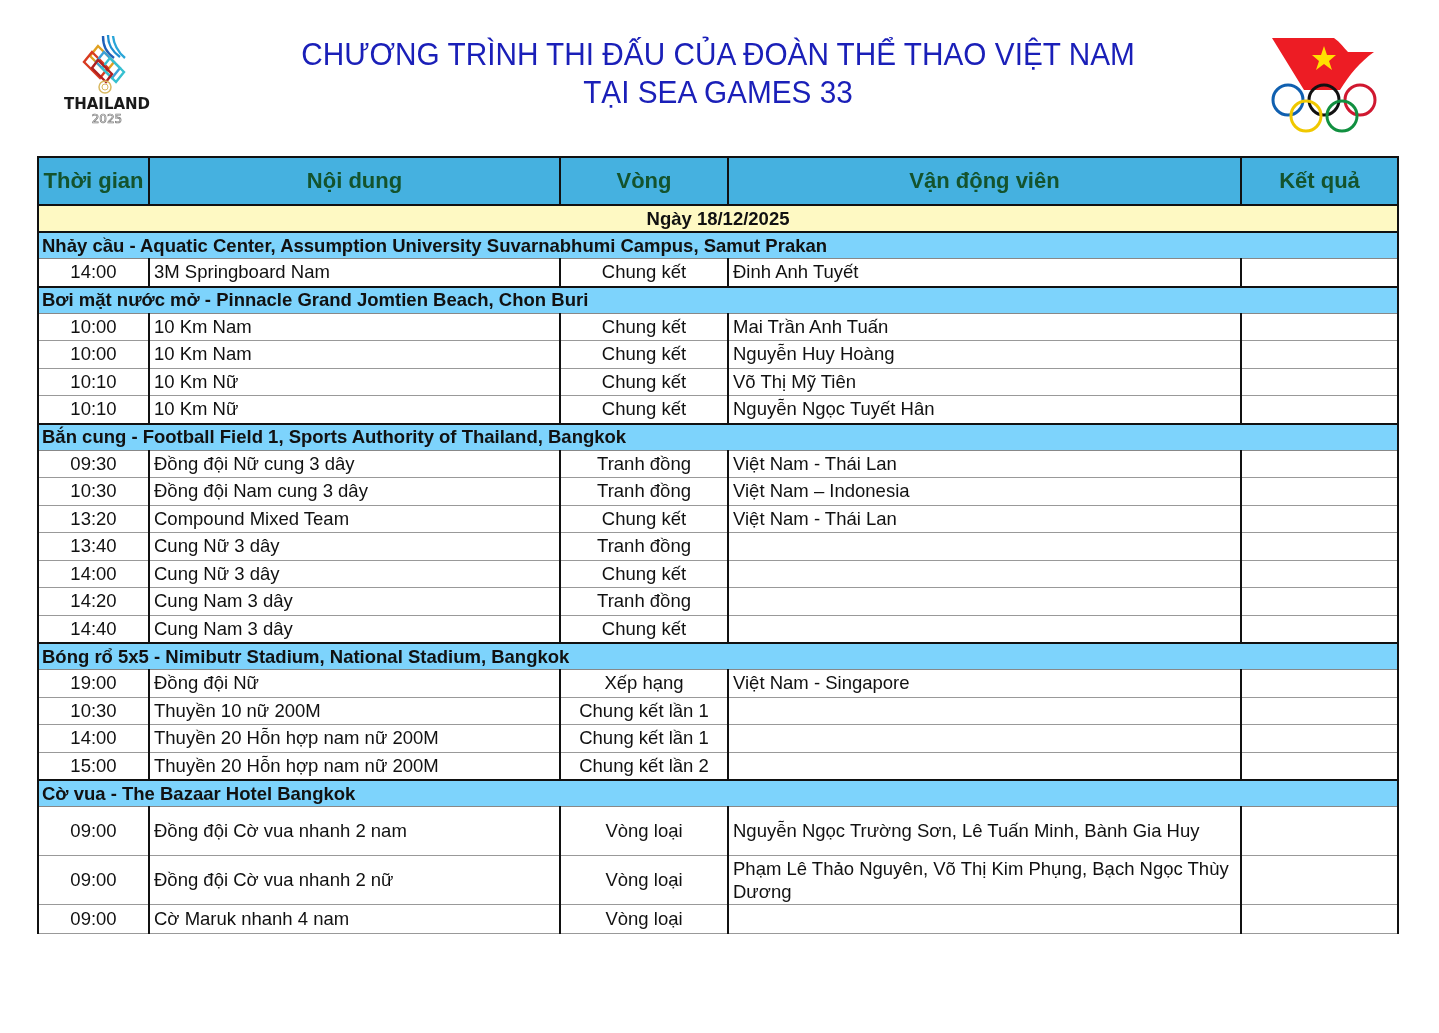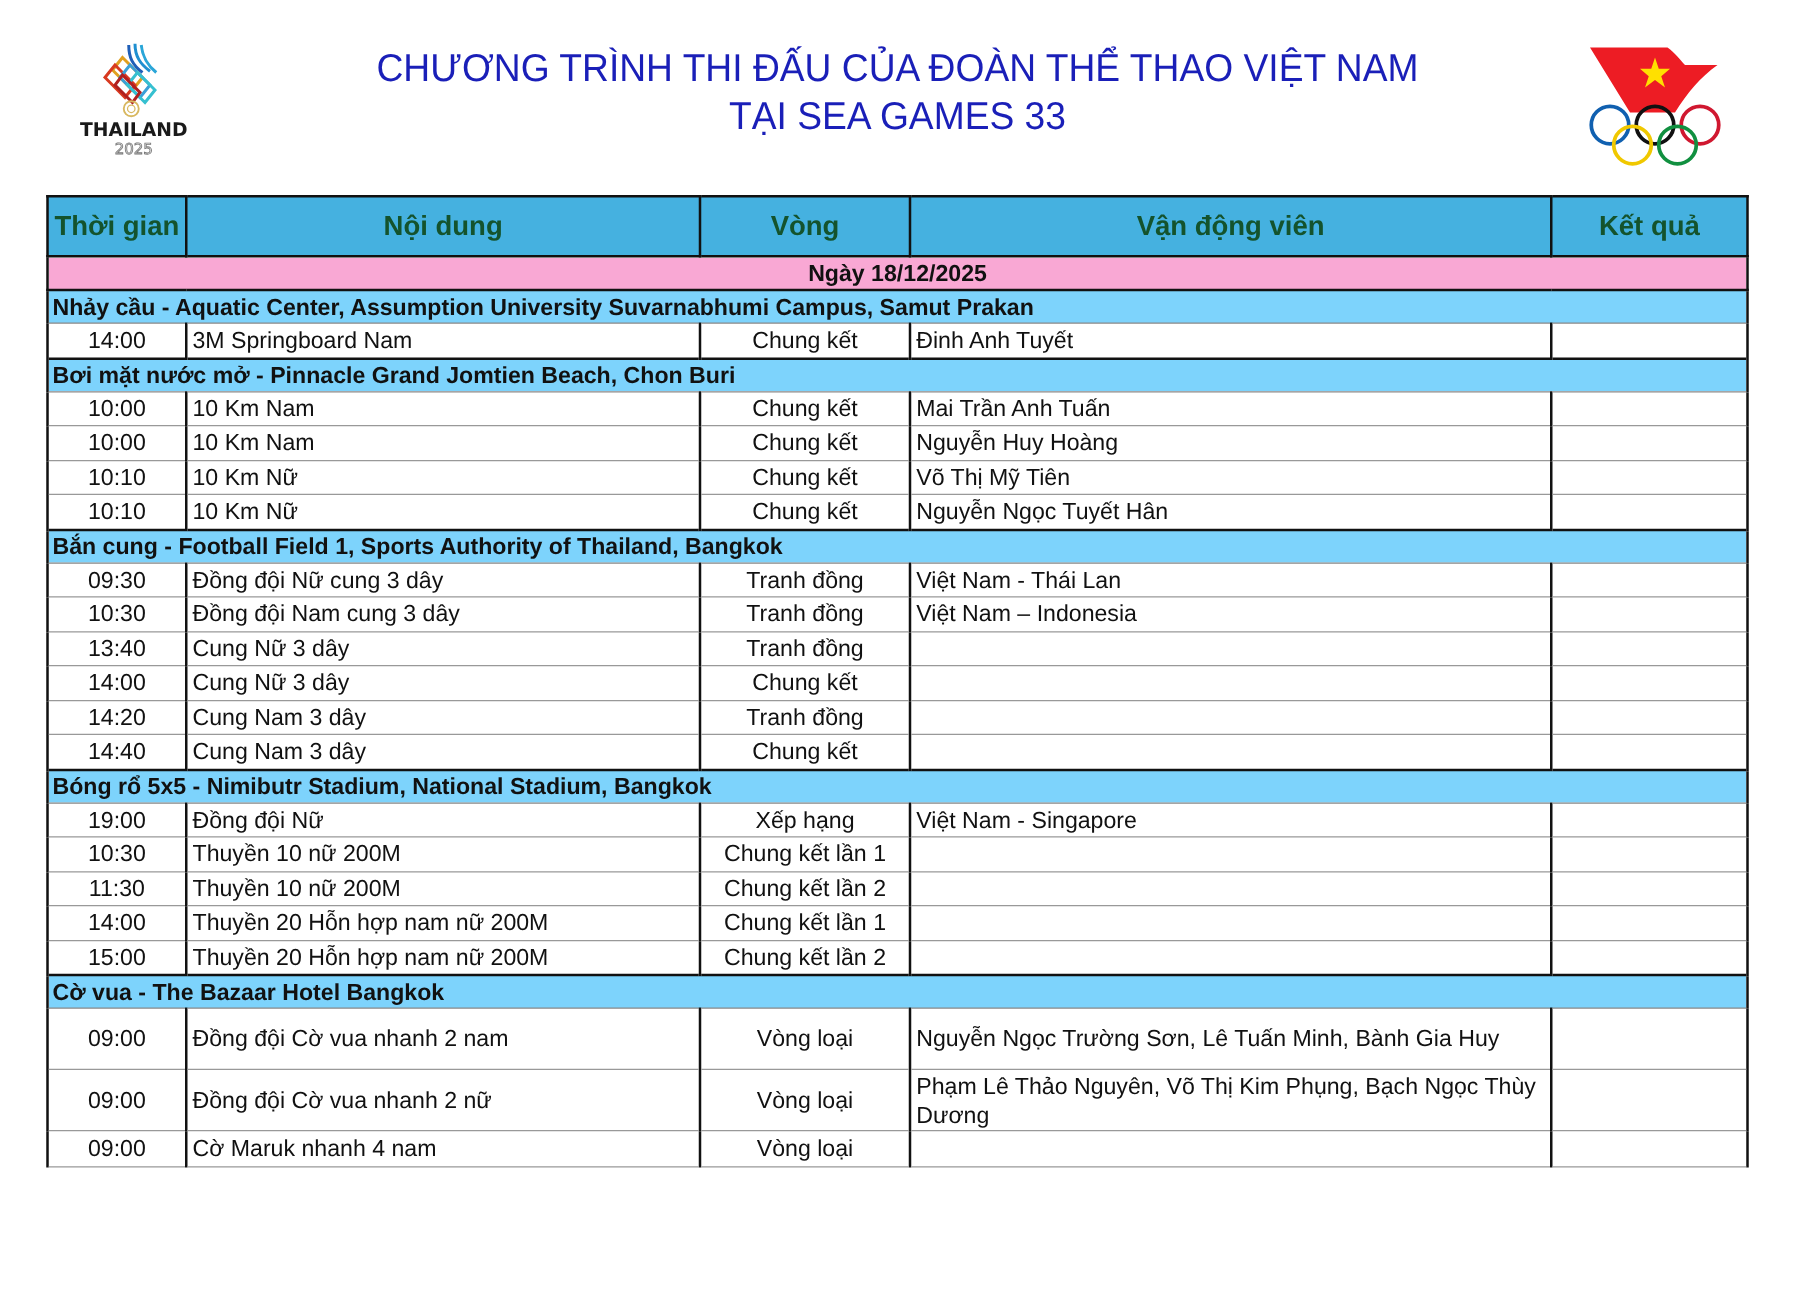--- a/index.html
+++ b/index.html
@@ -9,21 +9,21 @@
   .title { position: absolute; left: 200px; width: 1036px; top: 36px; text-align: center; color: #1a1fb8; font-size: 31px; line-height: 38px; transform: scaleX(0.96); }
   .title div { white-space: nowrap; }
   table.sched { position: absolute; left: 37px; top: 156px; border-collapse: collapse; table-layout: fixed; width: 1360px; }
   table.sched col.c1 { width: 111px; }
   table.sched col.c2 { width: 411px; }
   table.sched col.c3 { width: 168px; }
   table.sched col.c4 { width: 513px; }
   table.sched col.c5 { width: 157px; }
   th { background: #45b1e0; color: #14532d; font-weight: bold; font-size: 22px; height: 46px; border: 2px solid #111; padding: 0; }
   td { font-size: 18.5px; color: #111; padding: 0 4px; border-left: 2px solid #111; border-right: 2px solid #111; border-bottom: 1px solid #999; height: 26.5px; line-height: 22px; white-space: nowrap; overflow: hidden; }
-  tr.date td { background: #f9a8d4; font-weight: bold; text-align: center; border: 2px solid #111; border-top: 0; height: 25px; }
+  tr.date td { background: #fef9c3; font-weight: bold; text-align: center; border: 2px solid #111; border-top: 0; height: 25px; }
   tr.section td { background: #7dd3fc; font-weight: bold; text-align: left; border-top: 2px solid #111; border-bottom: 1px solid #888; height: 25px; padding-left: 3px; }
   td.time { text-align: center; }
   td.round { text-align: center; }
   tr.tall td { height: 48px; }
   tr.tall2 td { height: 48px; }
   tr.short td { height: 28px; }
   td.wrap { white-space: normal; line-height: 23px; }
 </style>
 </head>
 <body>
@@ -142,20 +142,27 @@
       <td></td>
     </tr>
     <tr>
       <td class="time">10:30</td>
       <td>Đồng đội Nam cung 3 dây</td>
       <td class="round">Tranh đồng</td>
       <td>Việt Nam – Indonesia</td>
       <td></td>
     </tr>
     <tr>
+      <td class="time">13:20</td>
+      <td>Compound Mixed Team</td>
+      <td class="round">Chung kết</td>
+      <td>Việt Nam - Thái Lan</td>
+      <td></td>
+    </tr>
+    <tr>
       <td class="time">13:40</td>
       <td>Cung Nữ 3 dây</td>
       <td class="round">Tranh đồng</td>
       <td></td>
       <td></td>
     </tr>
     <tr>
       <td class="time">14:00</td>
       <td>Cung Nữ 3 dây</td>
       <td class="round">Chung kết</td>
@@ -185,27 +192,20 @@
       <td>Đồng đội Nữ</td>
       <td class="round">Xếp hạng</td>
       <td>Việt Nam - Singapore</td>
       <td></td>
     </tr>
 
     <tr>
       <td class="time">10:30</td>
       <td>Thuyền 10 nữ 200M</td>
       <td class="round">Chung kết lần 1</td>
-      <td></td>
-      <td></td>
-    </tr>
-    <tr>
-      <td class="time">11:30</td>
-      <td>Thuyền 10 nữ 200M</td>
-      <td class="round">Chung kết lần 2</td>
       <td></td>
       <td></td>
     </tr>
     <tr>
       <td class="time">14:00</td>
       <td>Thuyền 20 Hỗn hợp nam nữ 200M</td>
       <td class="round">Chung kết lần 1</td>
       <td></td>
       <td></td>
     </tr>

